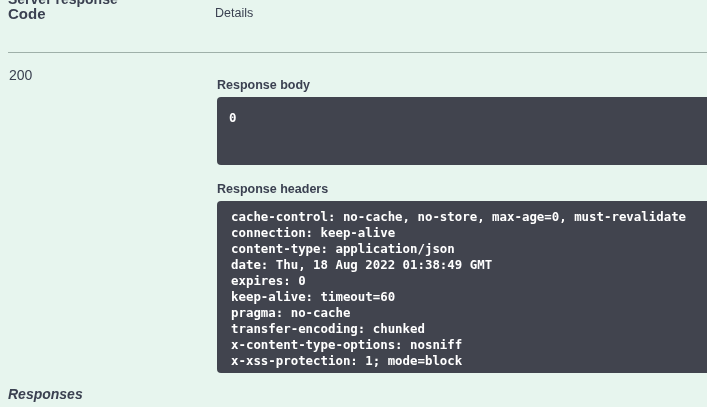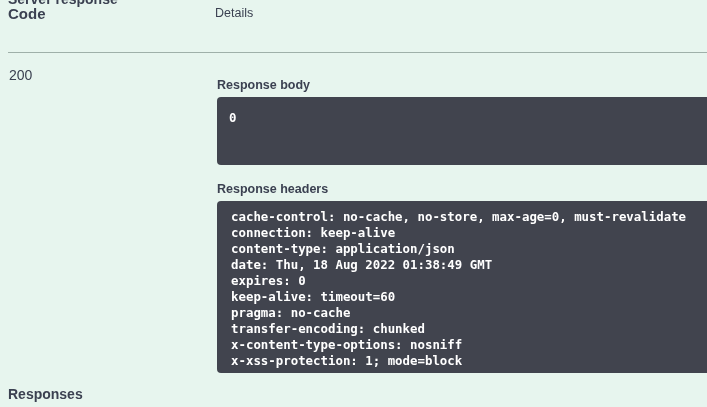--- a/index.html
+++ b/index.html
@@ -86,20 +86,21 @@
   .headerline {
     display: block;
     line-height: 16px;
     white-space: nowrap;
   }
   .responses-title {
     margin: 13px 0 0 8px;
     font-size: 14px;
     font-weight: bold;
     line-height: 16px;
+    font-style: italic;
   }
 </style>
 </head>
 <body>
 
 <h4 class="sr-title">Server response</h4>
 
 <div class="table-head">
   <div class="col-code">Code</div>
   <div class="col-details">Details</div>

